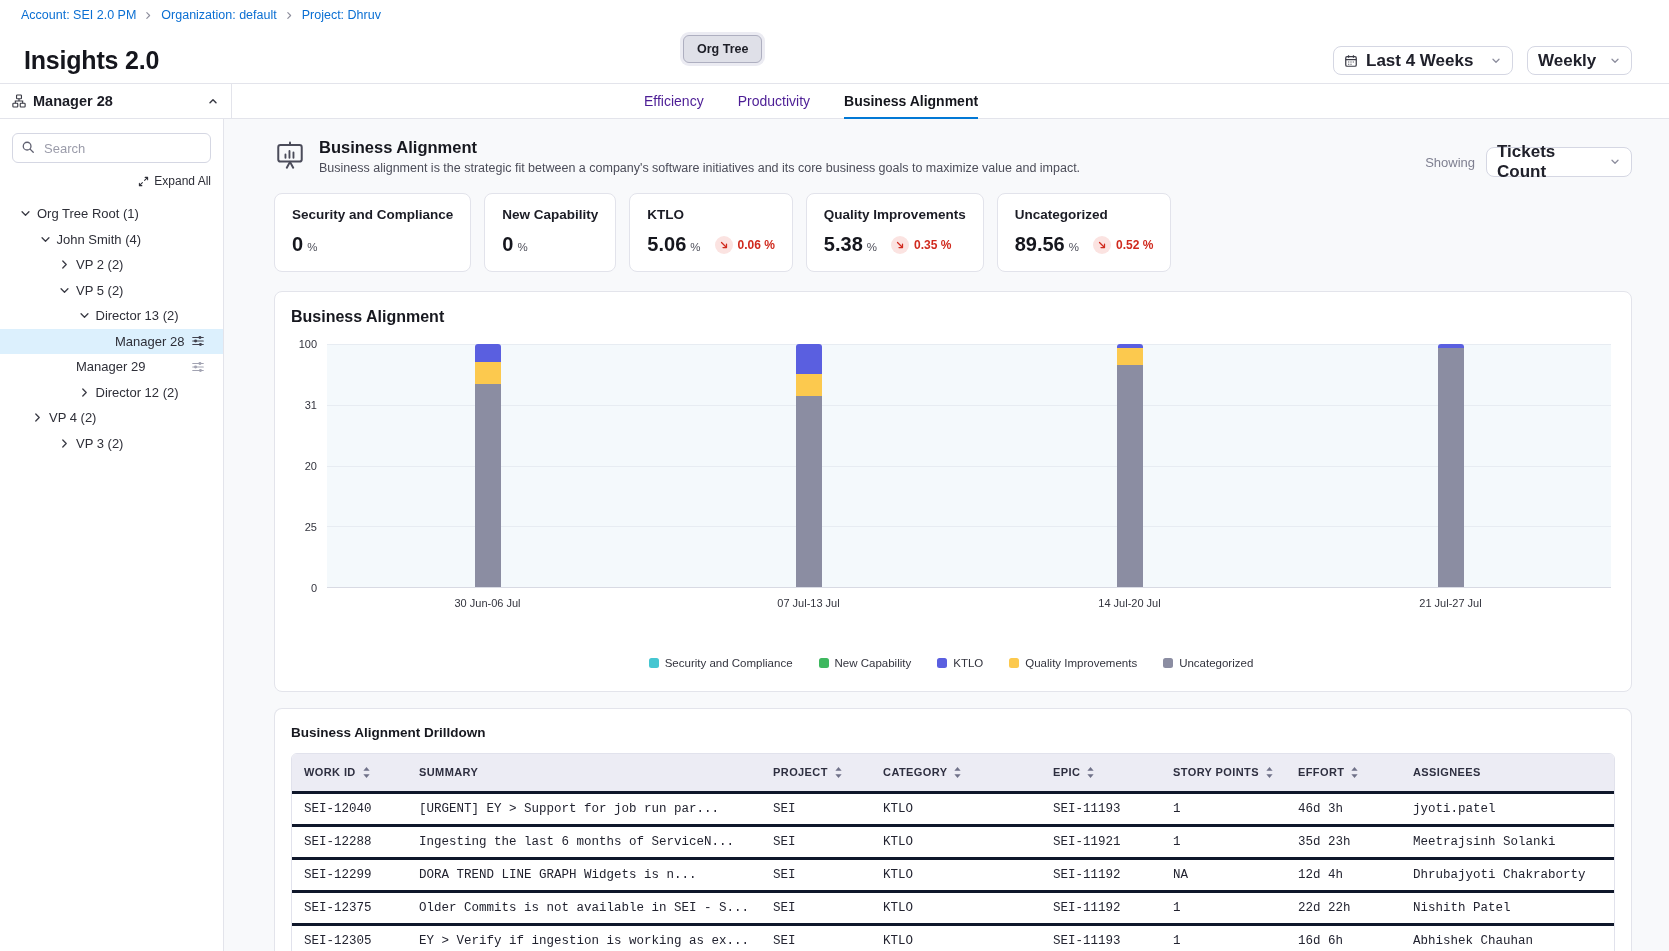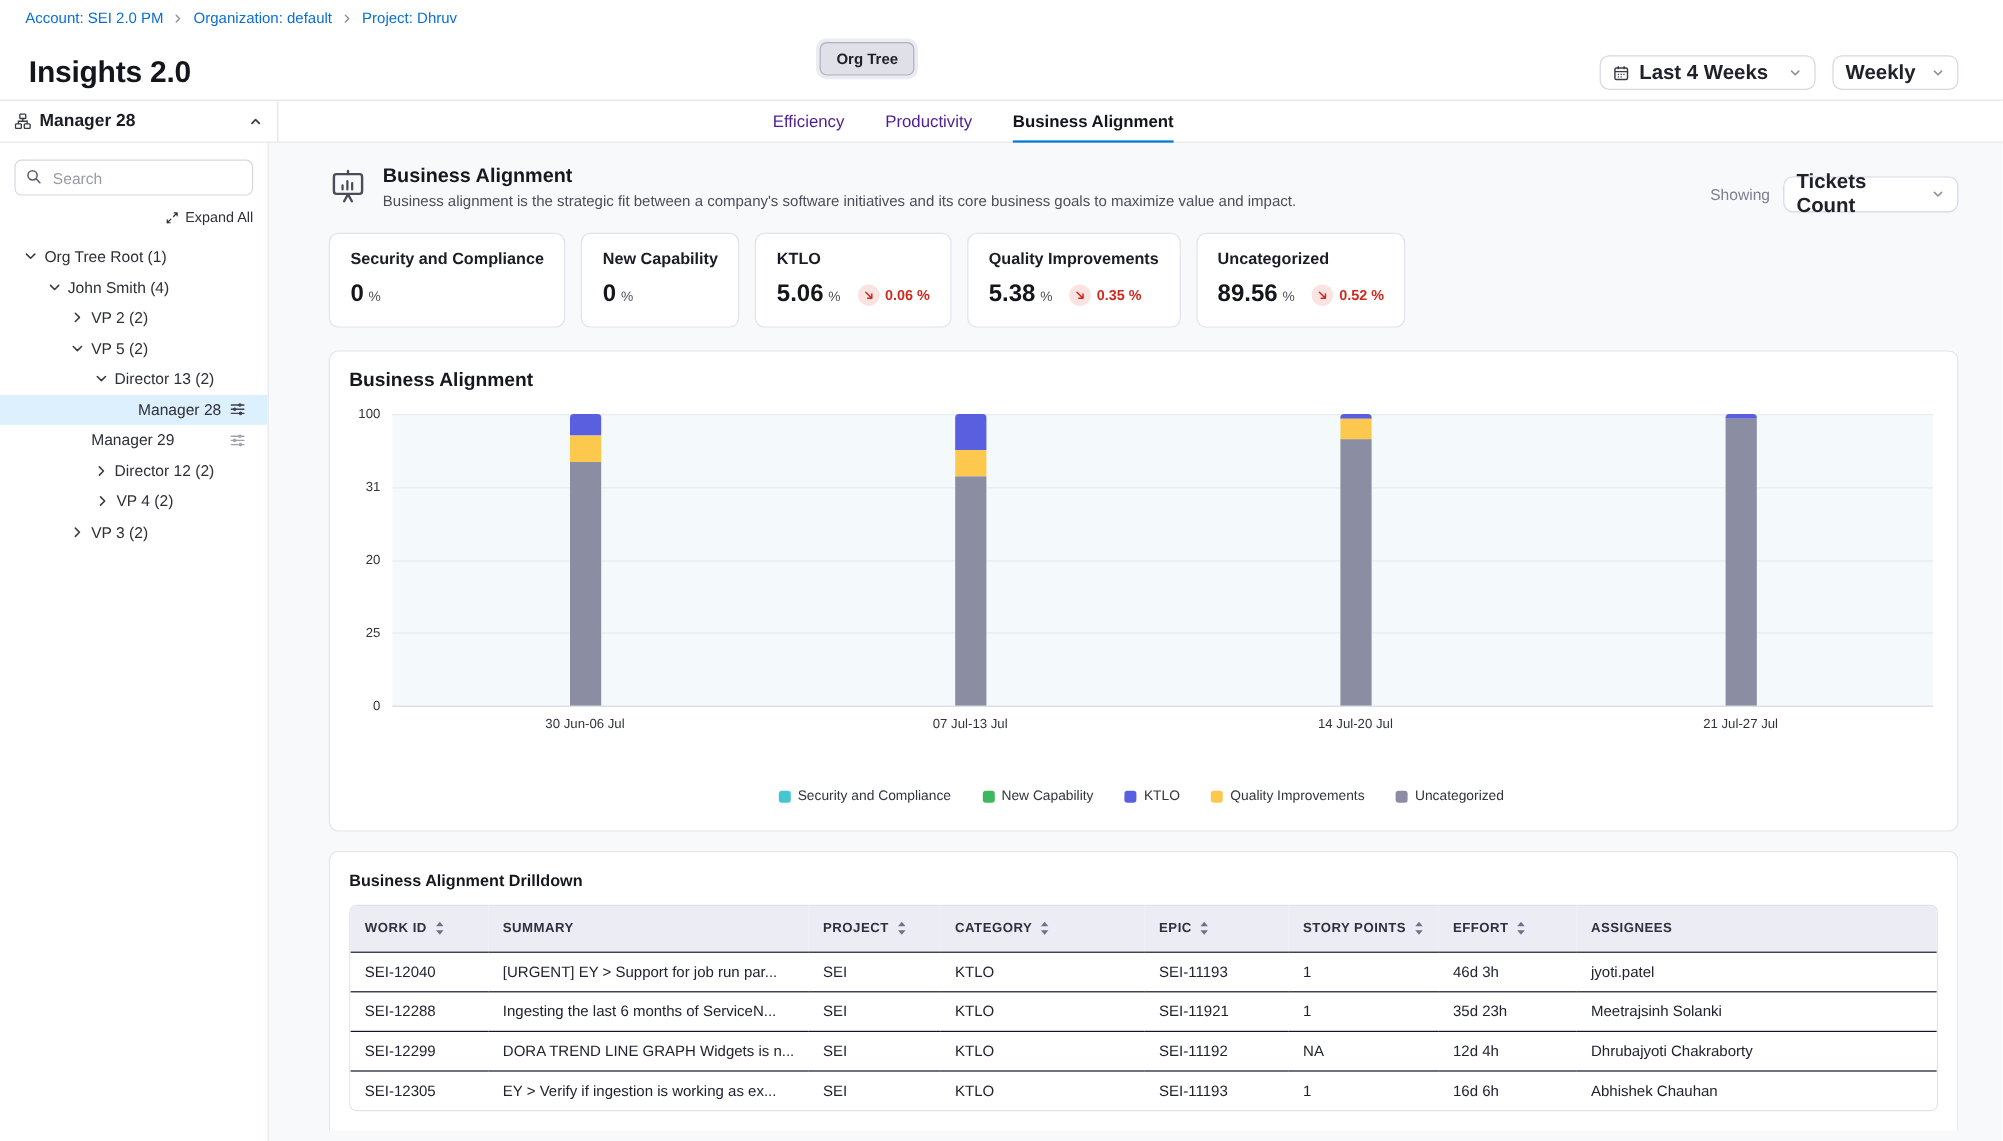--- a/index.html
+++ b/index.html
@@ -94,21 +94,21 @@
   .legend-swatch { width:10px; height:10px; border-radius:2.5px; flex:none; }
 
   
   .drilldown-card { margin-top:16px; background:#fff; border:1px solid #e3e4eb; border-radius:8px 8px 0 0; border-bottom:none; padding:16px; }
   .dd-title { font-size:13.5px; font-weight:700; color:#17181f; }
   .table-wrap { margin-top:13px; border:1px solid #e1e2ec; border-radius:6px; overflow:hidden; }
   table { width:100%; border-collapse:collapse; }
   thead tr { background:#ececf4; height:38px; }
   th { text-align:left; padding:0 12px; font-size:11px; font-weight:700; color:#2e2f40; letter-spacing:0.4px; white-space:nowrap; }
   .th-inner { display:flex; align-items:center; gap:6px; }
-  tbody tr { height:33px; border-top:1px solid #0f172a; background:#fff; }
+  tbody tr { height:33px; border-top:3px solid #0f172a; background:#fff;font-family:Liberation Mono, monospace; }
   td { padding:0 12px; font-size:12.5px; color:#222330; white-space:nowrap; }
 </style>
 </head>
 <body>
 
 <div class="page">
 
   <header class="top-header">
     <nav class="breadcrumb">
       <a>Account: SEI 2.0 PM</a>
@@ -278,21 +278,21 @@
             </span>
           </div>
           <div class="tree-row" style="padding-left:78.5px">
             <span class="tree-chevron">
               <svg width="11" height="11" viewBox="0 0 16 16">
                 <path d="M5.5 3l5 5-5 5" fill="none" stroke="currentColor" stroke-width="1.9" stroke-linecap="round" stroke-linejoin="round"></path>
               </svg>
             </span>
             <span class="tree-label">Director 12 (2)</span>
           </div>
-          <div class="tree-row" style="padding-left:80px">
+          <div class="tree-row" style="padding-left:32px">
             <span class="tree-chevron">
               <svg width="11" height="11" viewBox="0 0 16 16">
                 <path d="M5.5 3l5 5-5 5" fill="none" stroke="currentColor" stroke-width="1.9" stroke-linecap="round" stroke-linejoin="round"></path>
               </svg>
             </span>
             <span class="tree-label">VP 4 (2)</span>
           </div>
           <div class="tree-row" style="padding-left:59px">
             <span class="tree-chevron">
               <svg width="11" height="11" viewBox="0 0 16 16">
@@ -567,20 +567,30 @@
                   <td>SEI-12299</td>
                   <td>DORA TREND LINE GRAPH Widgets is n...</td>
                   <td>SEI</td>
                   <td>KTLO</td>
                   <td>SEI-11192</td>
                   <td>NA</td>
                   <td>12d 4h</td>
                   <td>Dhrubajyoti Chakraborty</td>
                 </tr>
                 <tr>
+                  <td>SEI-12375</td>
+                  <td>Older Commits is not available in SEI - S...</td>
+                  <td>SEI</td>
+                  <td>KTLO</td>
+                  <td>SEI-11192</td>
+                  <td>1</td>
+                  <td>22d 22h</td>
+                  <td>Nishith Patel</td>
+                </tr>
+                <tr>
                   <td>SEI-12305</td>
                   <td>EY &gt; Verify if ingestion is working as ex...</td>
                   <td>SEI</td>
                   <td>KTLO</td>
                   <td>SEI-11193</td>
                   <td>1</td>
                   <td>16d 6h</td>
                   <td>Abhishek Chauhan</td>
                 </tr>
               </tbody>

